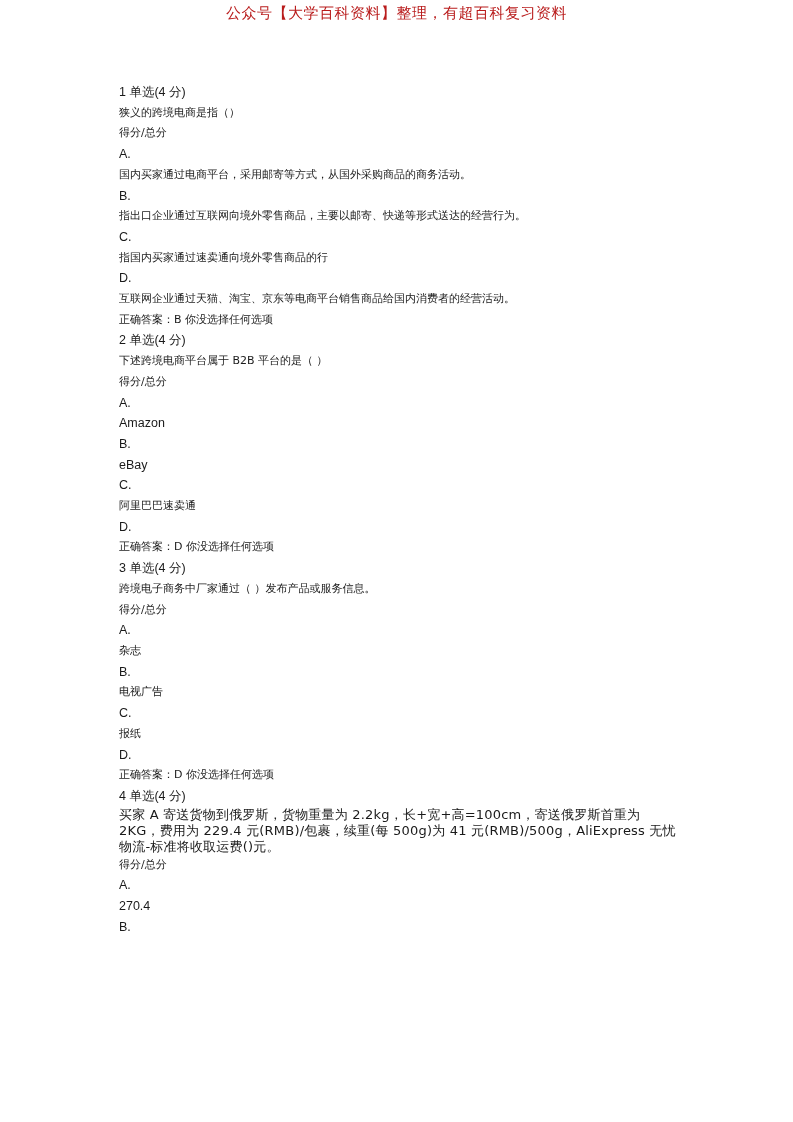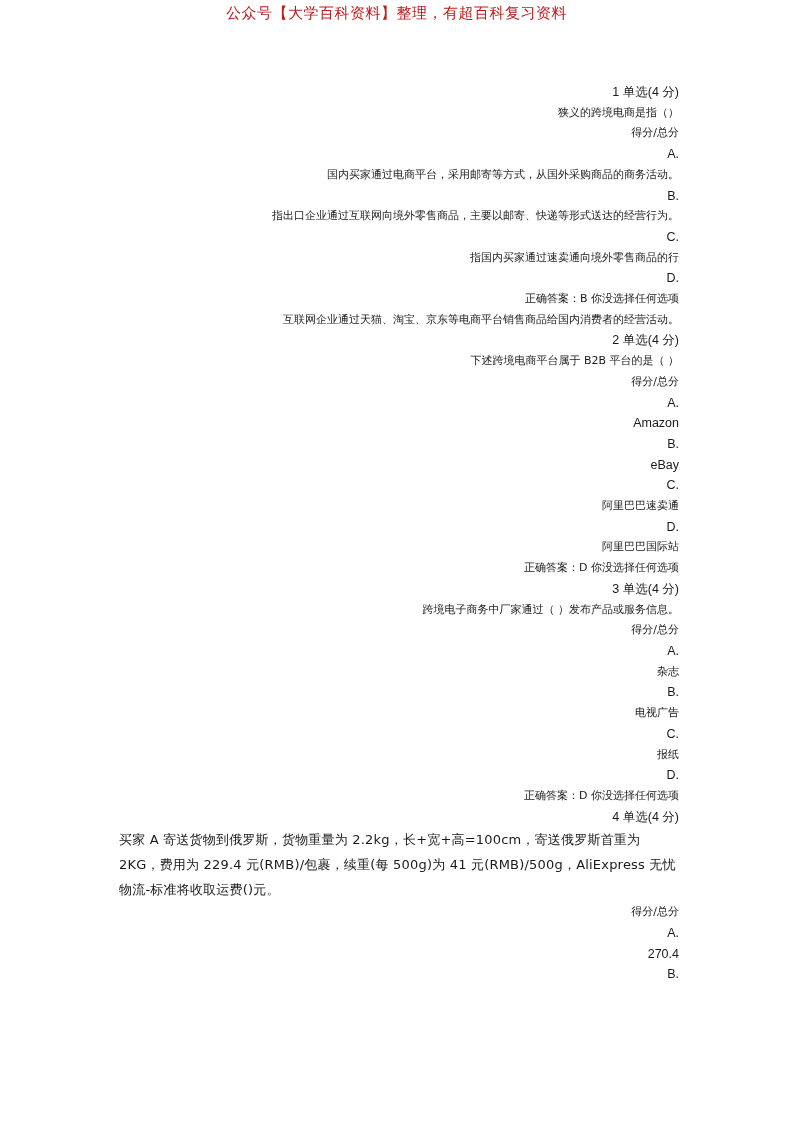--- a/index.html
+++ b/index.html
@@ -31,34 +31,33 @@
       position: absolute;
       top: 82px;
       left: 119px;
       width: 560px;
     }
     .line {
       font-size: 13px;
       line-height: 20.7px;
       white-space: nowrap;
       color: #1a1a1a;
-      text-align: right;
     }
     .line.latin {
       font-family: "Liberation Sans", "DejaVu Sans", sans-serif;
       font-size: 12.5px;
     }
     .line.cjk {
       font-family: "DejaVu Sans", "Liberation Sans", sans-serif;
       font-size: 11px;
     }
     .para {
       font-family: "DejaVu Sans", "Liberation Sans", sans-serif;
       font-size: 13px;
-      line-height: 25px;
+      line-height: 16px;
       width: 560px;
       letter-spacing: 0.2px;
     }
   </style>
 </head>
 <body>
 
 <div class="page-header">公众号【大学百科资料】整理，有超百科复习资料</div>
 
 <div class="content">
@@ -67,36 +66,35 @@
     <div class="line latin">1 单选(4 分)</div>
     <div class="line cjk">狭义的跨境电商是指（）</div>
     <div class="line cjk">得分/总分</div>
     <div class="line latin">A.</div>
     <div class="line cjk">国内买家通过电商平台，采用邮寄等方式，从国外采购商品的商务活动。</div>
     <div class="line latin">B.</div>
     <div class="line cjk">指出口企业通过互联网向境外零售商品，主要以邮寄、快递等形式送达的经营行为。</div>
     <div class="line latin">C.</div>
     <div class="line cjk">指国内买家通过速卖通向境外零售商品的行</div>
     <div class="line latin">D.</div>
+    <div class="line cjk">互联网企业通过天猫、淘宝、京东等电商平台销售商品给国内消费者的经营活动。</div>
     <div class="line cjk">正确答案：B 你没选择任何选项</div>
-    <div class="line cjk">互联网企业通过天猫、淘宝、京东等电商平台销售商品给国内消费者的经营活动。</div>
   </div>
 
   <div>
     <div class="line latin">2 单选(4 分)</div>
     <div class="line cjk">下述跨境电商平台属于 B2B 平台的是（  ）</div>
     <div class="line cjk">得分/总分</div>
     <div class="line latin">A.</div>
     <div class="line latin">Amazon</div>
     <div class="line latin">B.</div>
     <div class="line latin">eBay</div>
     <div class="line latin">C.</div>
     <div class="line cjk">阿里巴巴速卖通</div>
     <div class="line latin">D.</div>
-    <div class="line cjk">阿里巴巴国际站</div>
     <div class="line cjk">正确答案：D 你没选择任何选项</div>
   </div>
 
   <div>
     <div class="line latin">3 单选(4 分)</div>
     <div class="line cjk">跨境电子商务中厂家通过（    ）发布产品或服务信息。</div>
     <div class="line cjk">得分/总分</div>
     <div class="line latin">A.</div>
     <div class="line cjk">杂志</div>
     <div class="line latin">B.</div>

